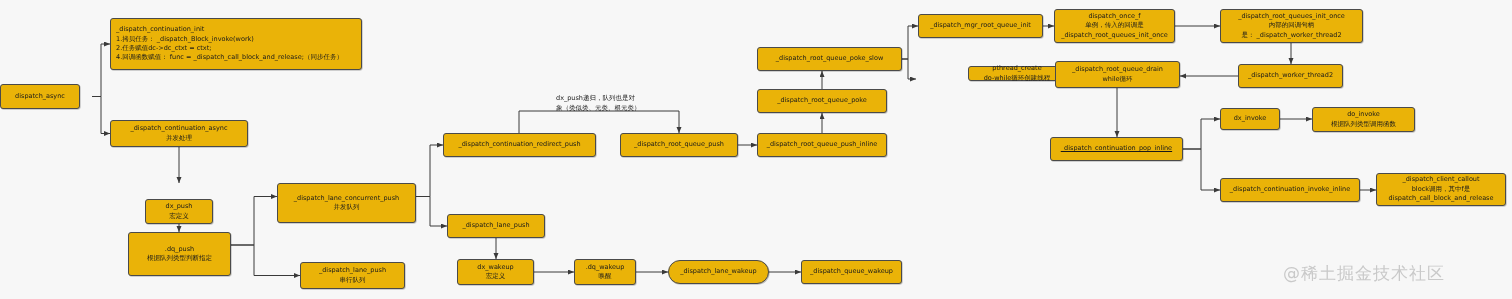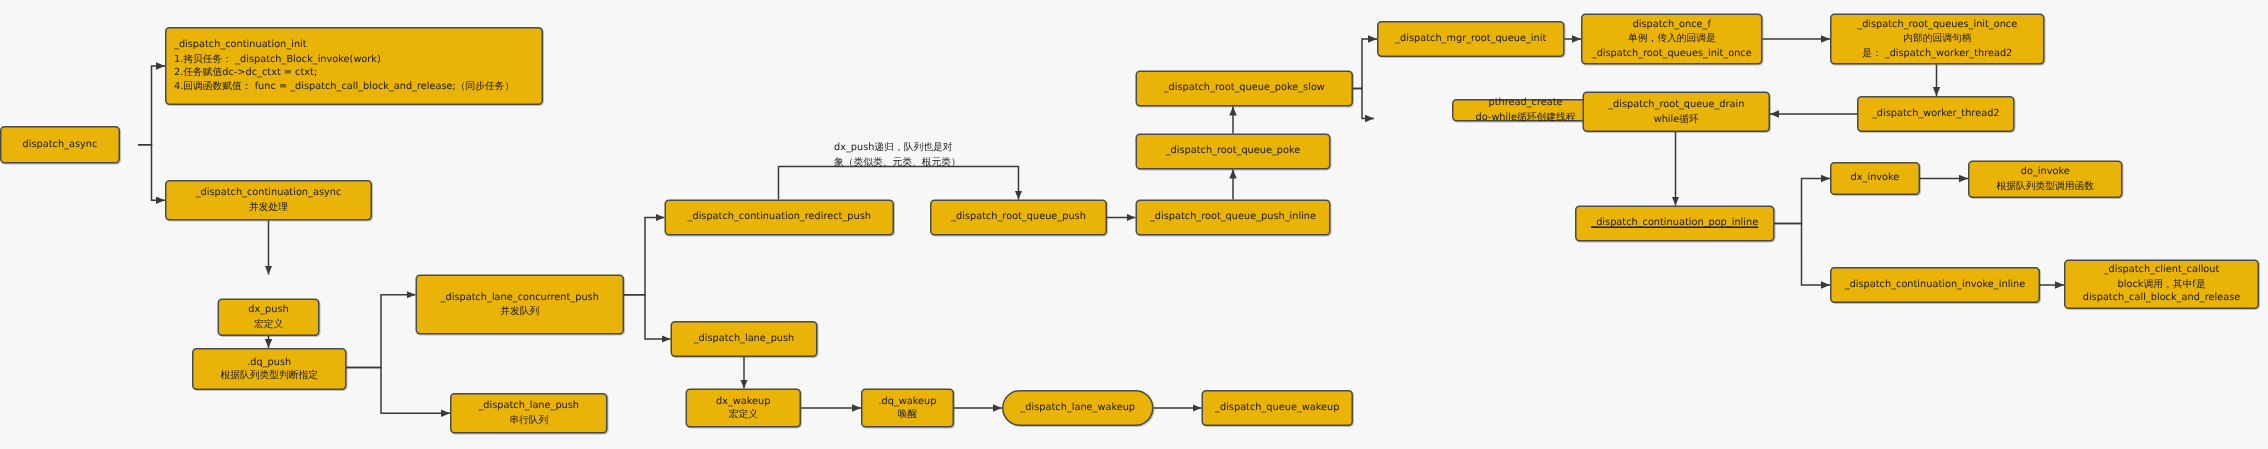--- a/index.html
+++ b/index.html
@@ -139,21 +139,21 @@
         <span class="ln">4.回调函数赋值： func = _dispatch_call_block_and_release;（同步任务）</span>
       </div>
       <div class="node" style="left: 110px; top: 120px; width: 138px; height: 27px;">
         <span class="ln">_dispatch_continuation_async</span>
         <span class="ln">并发处理</span>
       </div>
       <div class="node" style="left: 145px; top: 183px; width: 68px; height: 25px; margin-top: 16px;">
         <span class="ln">dx_push</span>
         <span class="ln">宏定义</span>
       </div>
-      <div class="node" style="left: 128px; top: 232px; width: 103px; height: 28px;">
+      <div class="node" style="left: 128px; top: 232px; width: 103px; height: 44px;">
         <span class="ln">.dq_push</span>
         <span class="ln">根据队列类型判断指定</span>
       </div>
       <div class="node" style="left: 277px; top: 183px; width: 139px; height: 40px;">
         <span class="ln">_dispatch_lane_concurrent_push</span>
         <span class="ln">并发队列</span>
       </div>
       <div class="node" style="left: 300px; top: 262px; width: 105px; height: 27px;">
         <span class="ln">_dispatch_lane_push</span>
         <span class="ln">串行队列</span>
@@ -233,13 +233,14 @@
         <span class="ln">_dispatch_queue_wakeup</span>
       </div>
     </div>
   <div id="annots-layer">
       <div class="annot" style="left: 556px; top: 94px;">
         <div>dx_push递归，队列也是对</div>
         <div>象（类似类、元类、根元类）</div>
       </div>
     </div>
 
+  <div class="watermark" style="left: 1283px; top: 262px;">@稀土掘金技术社区</div>
 </div>
 
 </body></html>

